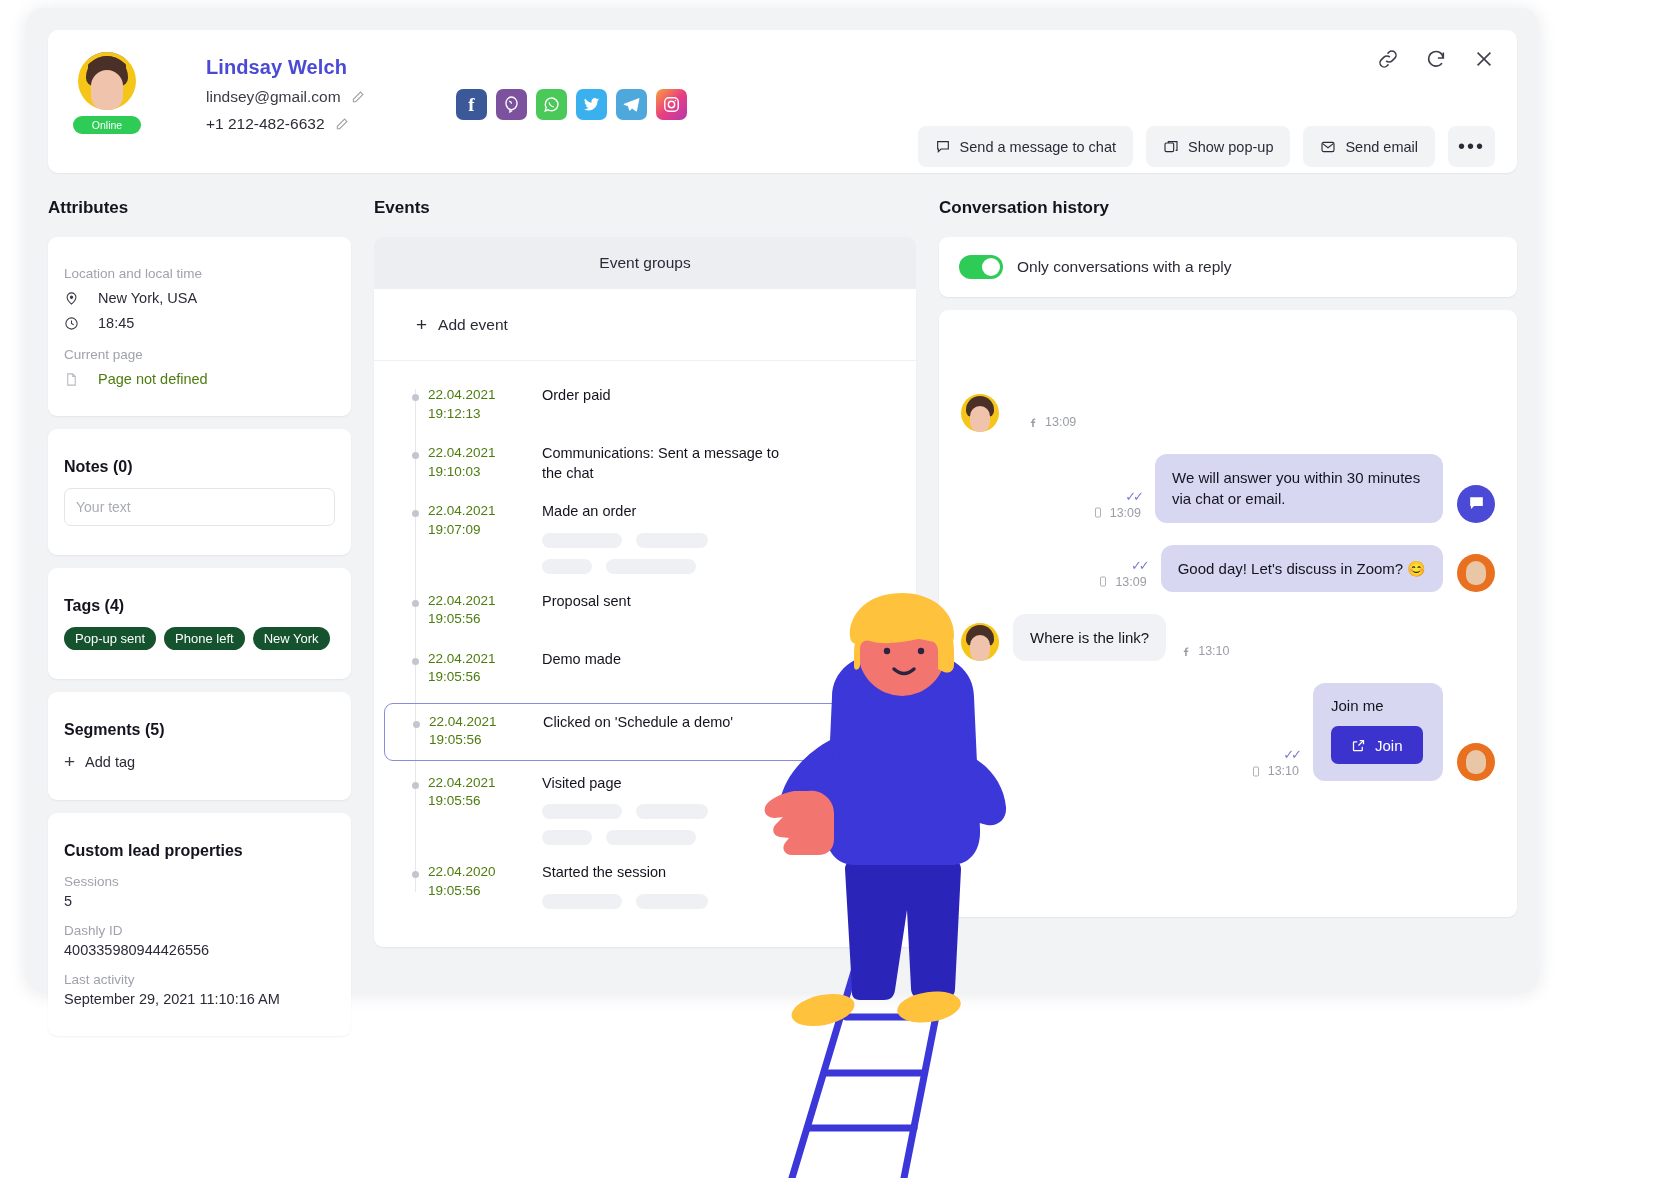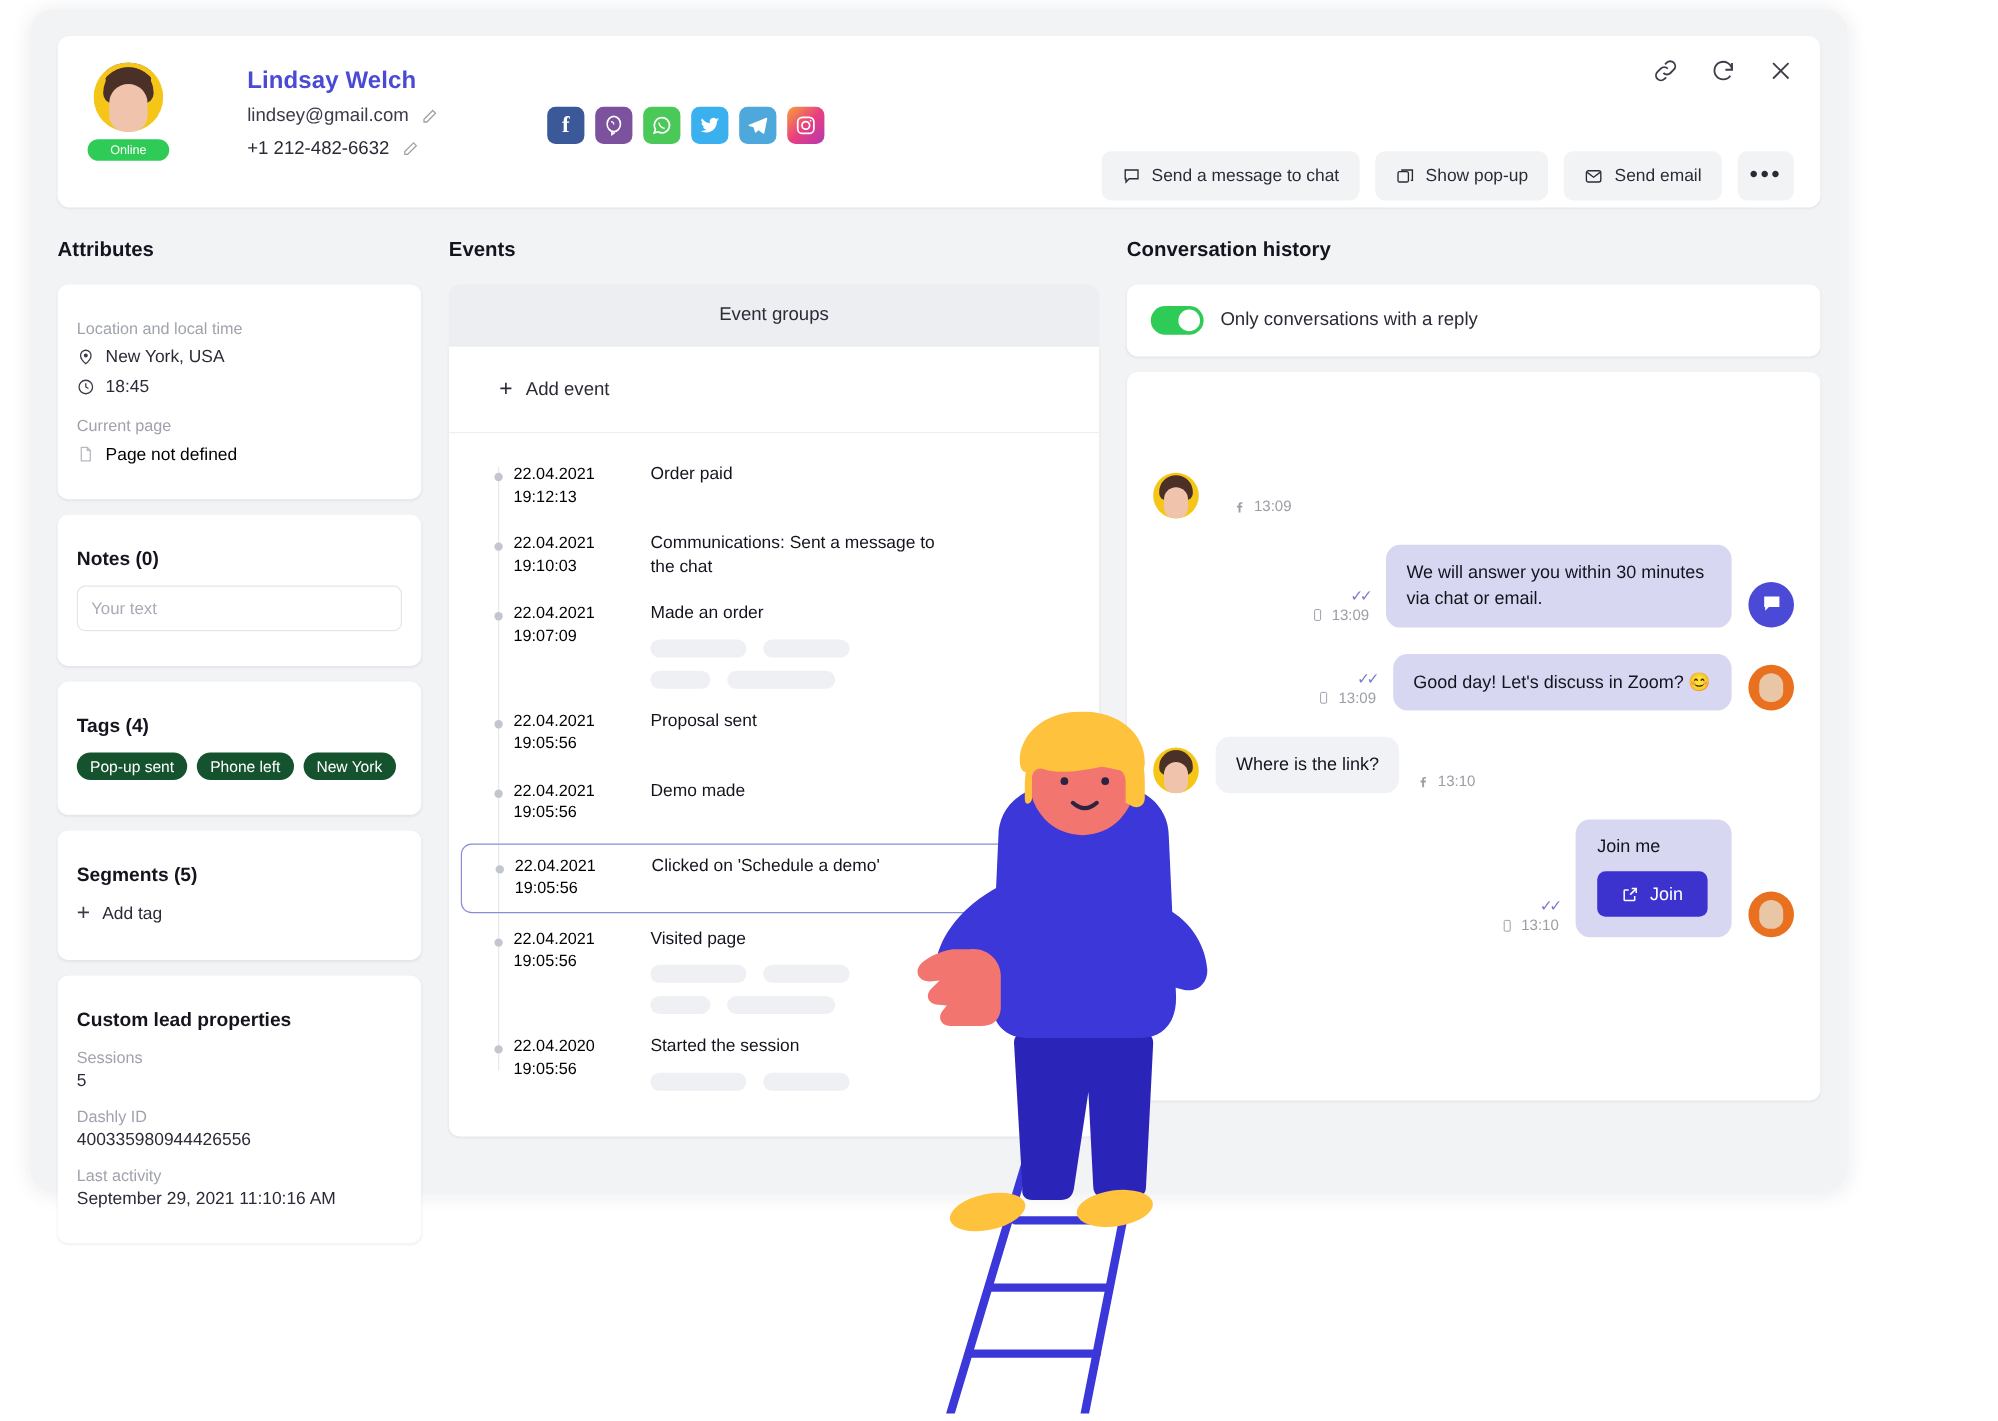--- a/index.html
+++ b/index.html
@@ -94,24 +94,24 @@
   .col-attributes { width: 303px; }
   .col-events { width: 542px; }
   .col-convo { flex: 1; }
   .col-title { font-size: 17px; font-weight: 700; color: #14141f; margin-bottom: 19px; }
 
   .card { background: #fff; border-radius: 9px; box-shadow: 0 1px 2px rgba(20,25,60,.06); }
   .card + .card { margin-top: 13px; }
   .card-pad { padding: 29px 16px; }
 
   .muted-label { color: #a0a3ad; font-size: 13.5px; }
-  .attr-row { display: flex; align-items: flex-start; gap: 9px; margin-top: 9px;
+  .attr-row { display: flex; align-items: flex-end; gap: 19px; margin-top: 9px;
               font-size: 14.5px; color: #2b2b38; }
   .attr-row svg { width: 15px; height: 15px; color: #3a3a48; flex: none; }
-  .attr-row.dim { color: #000000; }
+  .attr-row.dim { color: #4d7c0f; }
   .attr-row.dim svg { color: #b6b9c1; }
   .gap-top { margin-top: 16px; }
 
   .card-h { font-size: 16px; font-weight: 700; color: #14141f; }
   .note-input {
     margin-top: 12px; width: 100%; height: 38px;
     border: 1px solid #e3e5ea; border-radius: 7px;
     padding: 0 11px; font-size: 14px; color: #2b2b38;
     font-family: "Liberation Sans", sans-serif;
   }
@@ -155,21 +155,21 @@
     width: 1px; background: #e6e8ec;
   }
   .ev {
     position: relative; display: flex; padding: 9px 14px 9px 34px; min-height: 58px;
   }
   .ev .dot {
     position: absolute; left: 38px; top: 17px;
     width: 7px; height: 7px; border-radius: 50%; background: #c3c6ce;
   }
   .ev .when { width: 134px; flex: none; padding-left: 20px;
-              color: #000000; font-size: 13.5px; line-height: 1.38; }
+              color: #4d7c0f; font-size: 13.5px; line-height: 1.38; }
   .ev .what { font-size: 14.5px; color: #14141f; line-height: 1.35; max-width: 260px; }
   .skel-row { display: flex; gap: 14px; margin-top: 11px; }
   .skel { height: 15px; background: #eef0f3; border-radius: 8px; }
   .ev.selected {
     border: 1.5px solid #8b8bdc; border-radius: 9px;
     margin: 4px 10px; padding-left: 24px;
   }
   .ev.selected .dot { left: 28px; }
 
   

